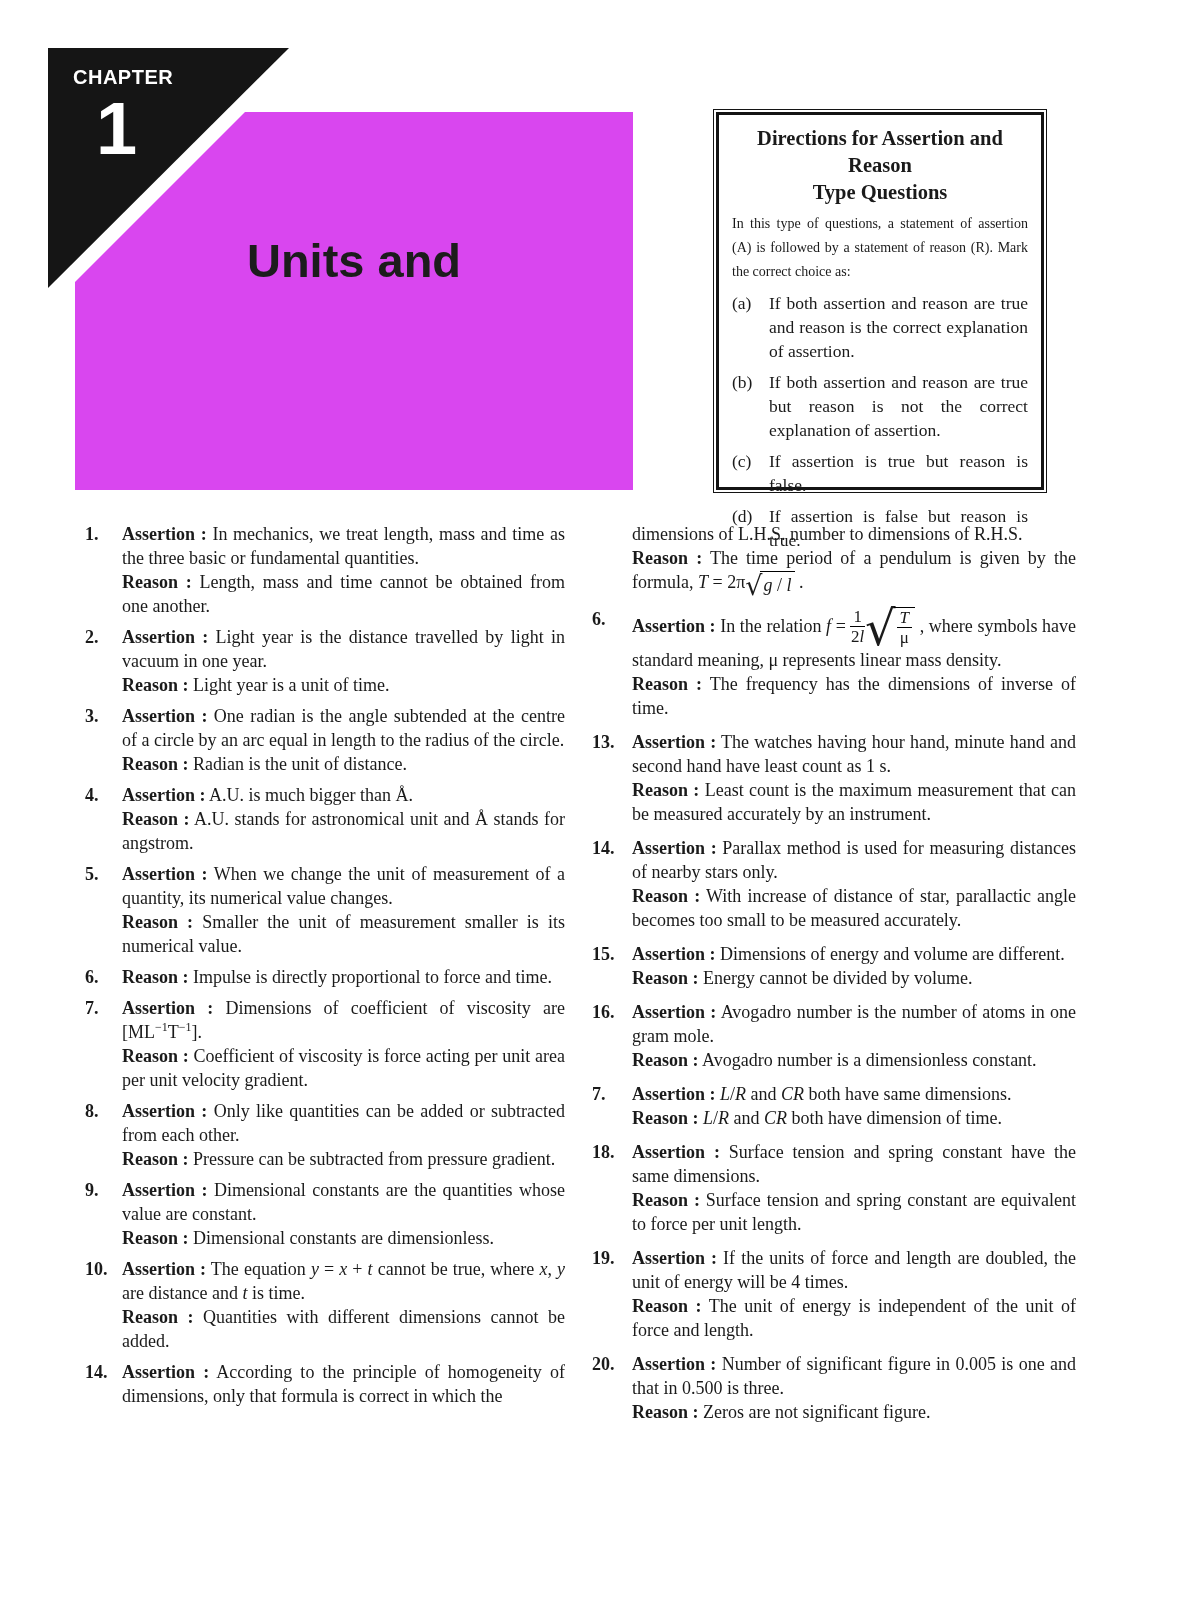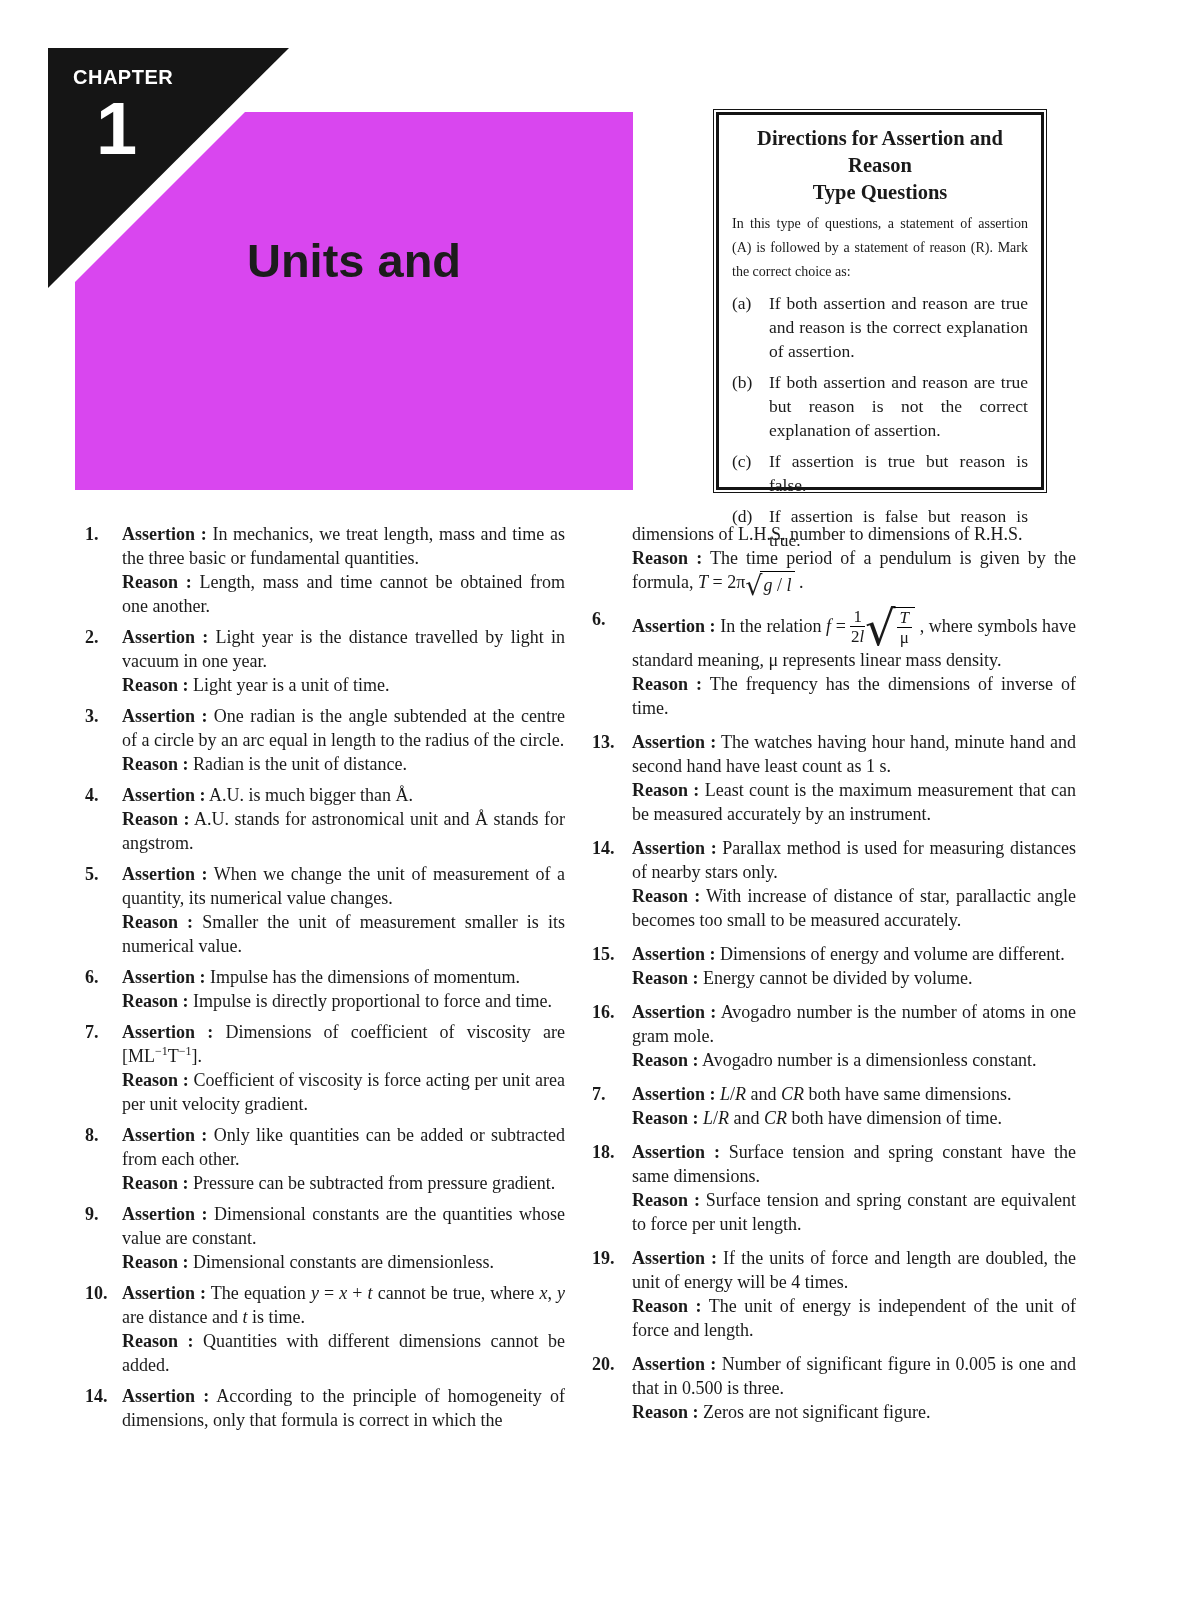--- a/index.html
+++ b/index.html
@@ -168,21 +168,20 @@
     <div class="q">
     <div class="qnum">5.</div>
     <div class="qbody">
         <div class="qtext"><b>Assertion :</b> When we change the unit of measurement of a quantity, its numerical value changes.</div>
         <div class="qtext"><b>Reason :</b> Smaller the unit of measurement smaller is its numerical value.</div>
       </div>
   </div>
     <div class="q">
     <div class="qnum">6.</div>
     <div class="qbody">
-        <div class="qtext"><b>Assertion :</b> Impulse has the dimensions of momentum.</div>
         <div class="qtext"><b>Reason :</b> Impulse is directly proportional to force and time.</div>
       </div>
   </div>
     <div class="q">
     <div class="qnum">7.</div>
     <div class="qbody">
         <div class="qtext"><b>Assertion :</b> Dimensions of coefficient of viscosity are [ML<sup>−1</sup>T<sup>−1</sup>].</div>
         <div class="qtext"><b>Reason :</b> Coefficient of viscosity is force acting per unit area per unit velocity gradient.</div>
       </div>
   </div>

